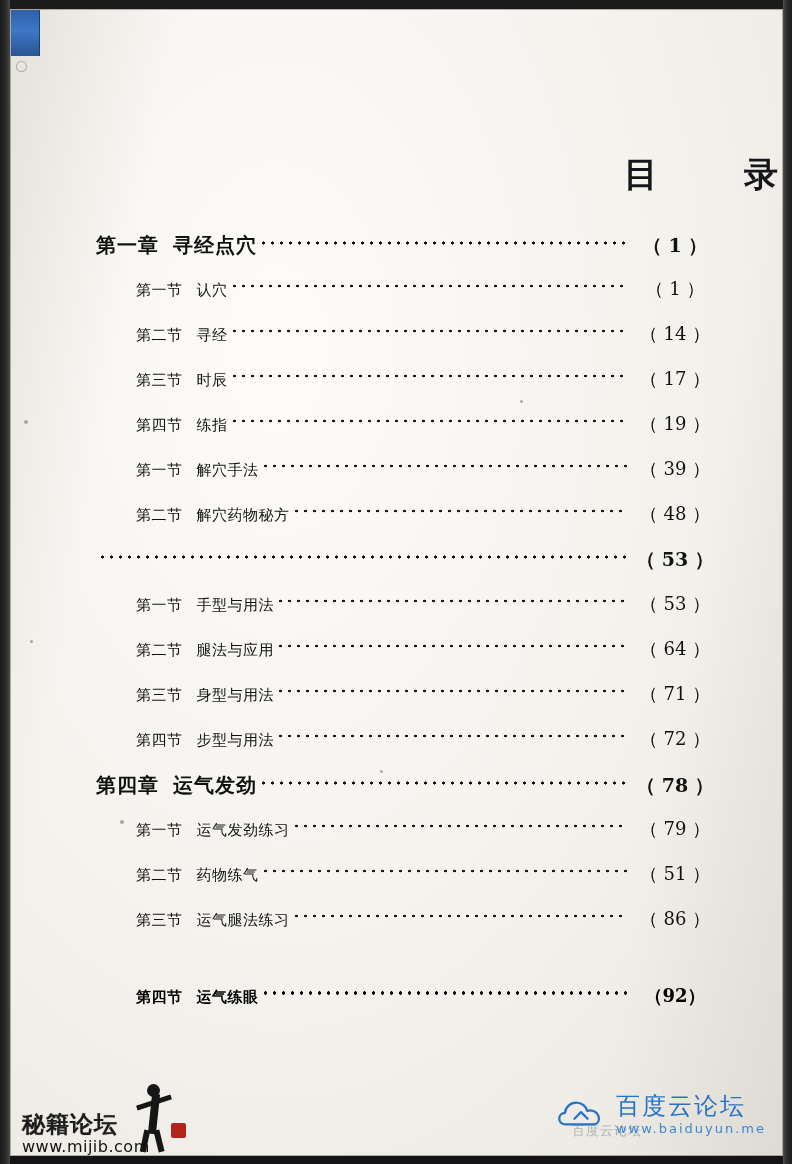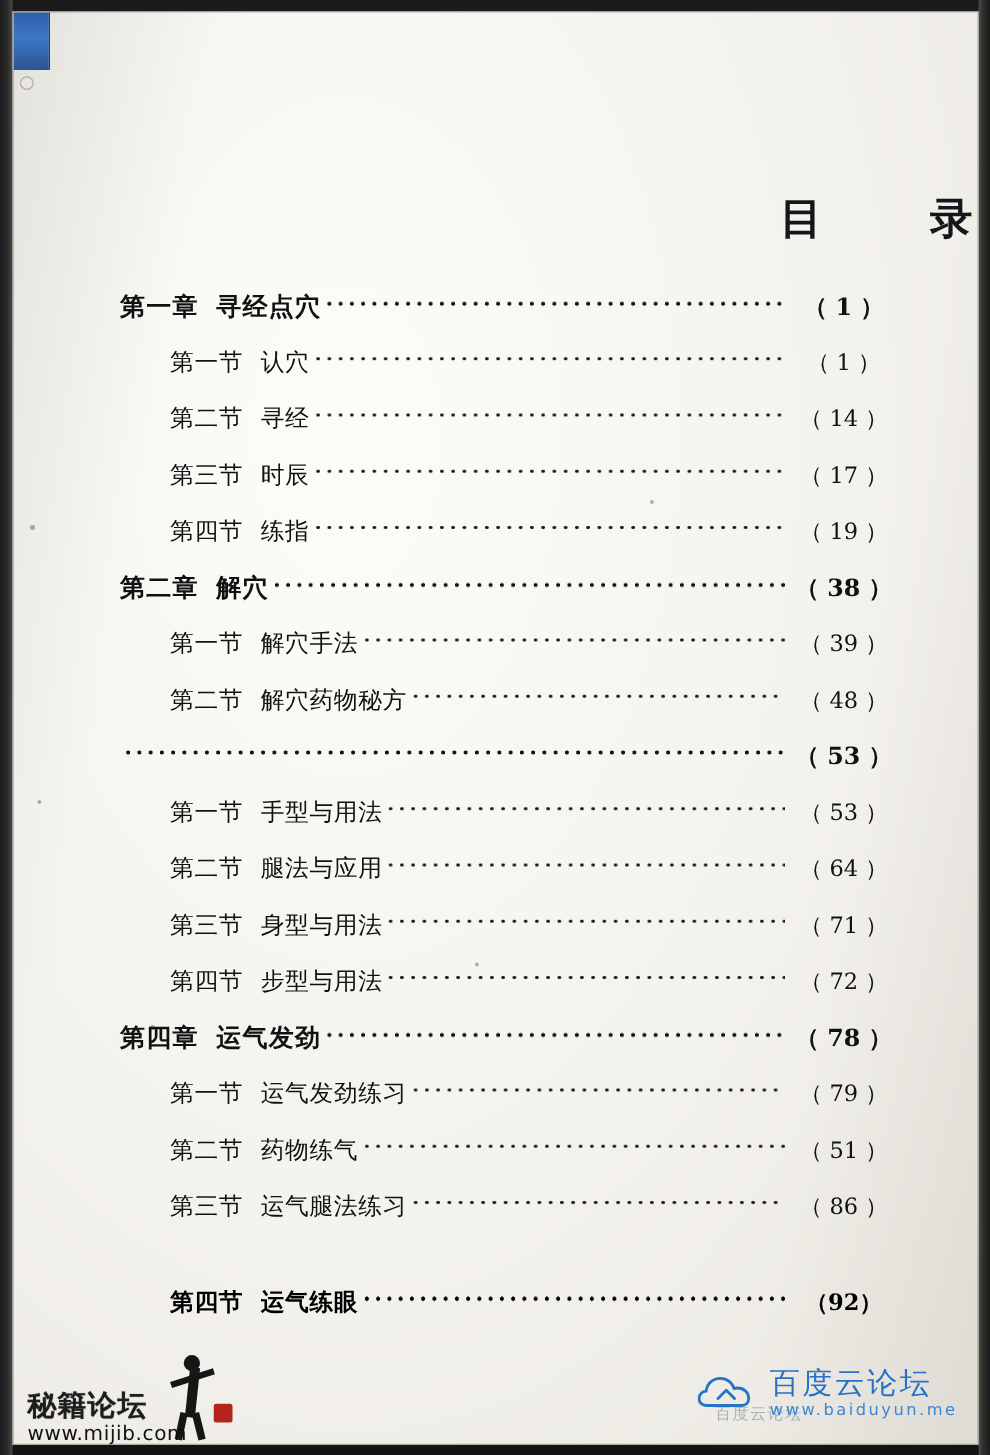--- a/index.html
+++ b/index.html
@@ -138,21 +138,21 @@
   .lvl-chapter .pg {
     font-weight: 700;
     font-size: 19px;
   }
   .lvl-chapter .leader {
     background-image: radial-gradient(circle, #111 1.35px, rgba(0,0,0,0) 1.8px);
     background-size: 9px 10px;
   }
   
   .lvl-section .lbl {
-    font-size: 19px;
+    font-size: 15px;
     margin-left: 40px;
     letter-spacing: 0.5px;
   }
   .lvl-section .pg {
     font-size: 18px;
   }
   .num-gap {
     display: inline-block;
     width: 14px;
   }
@@ -320,25 +320,20 @@
       <span class="leader"></span>
       <span class="pg">（&nbsp;<span>17</span>&nbsp;）</span>
     </div>
 
     <div class="toc-row lvl-section">
       <span class="lbl"><span>第四节</span><span class="num-gap"></span><span>练指</span></span>
       <span class="leader"></span>
       <span class="pg">（&nbsp;<span>19</span>&nbsp;）</span>
     </div>
 
-    <div class="toc-row lvl-chapter">
-      <span class="lbl"><span>第二章</span><span class="num-gap"></span><span>解穴</span></span>
-      <span class="leader"></span>
-      <span class="pg">（&nbsp;<span>38</span>&nbsp;）</span>
-    </div>
 
     <div class="toc-row lvl-section">
       <span class="lbl"><span>第一节</span><span class="num-gap"></span><span>解穴手法</span></span>
       <span class="leader"></span>
       <span class="pg">（&nbsp;<span>39</span>&nbsp;）</span>
     </div>
 
     <div class="toc-row lvl-section">
       <span class="lbl"><span>第二节</span><span class="num-gap"></span><span>解穴药物秘方</span></span>
       <span class="leader"></span>

